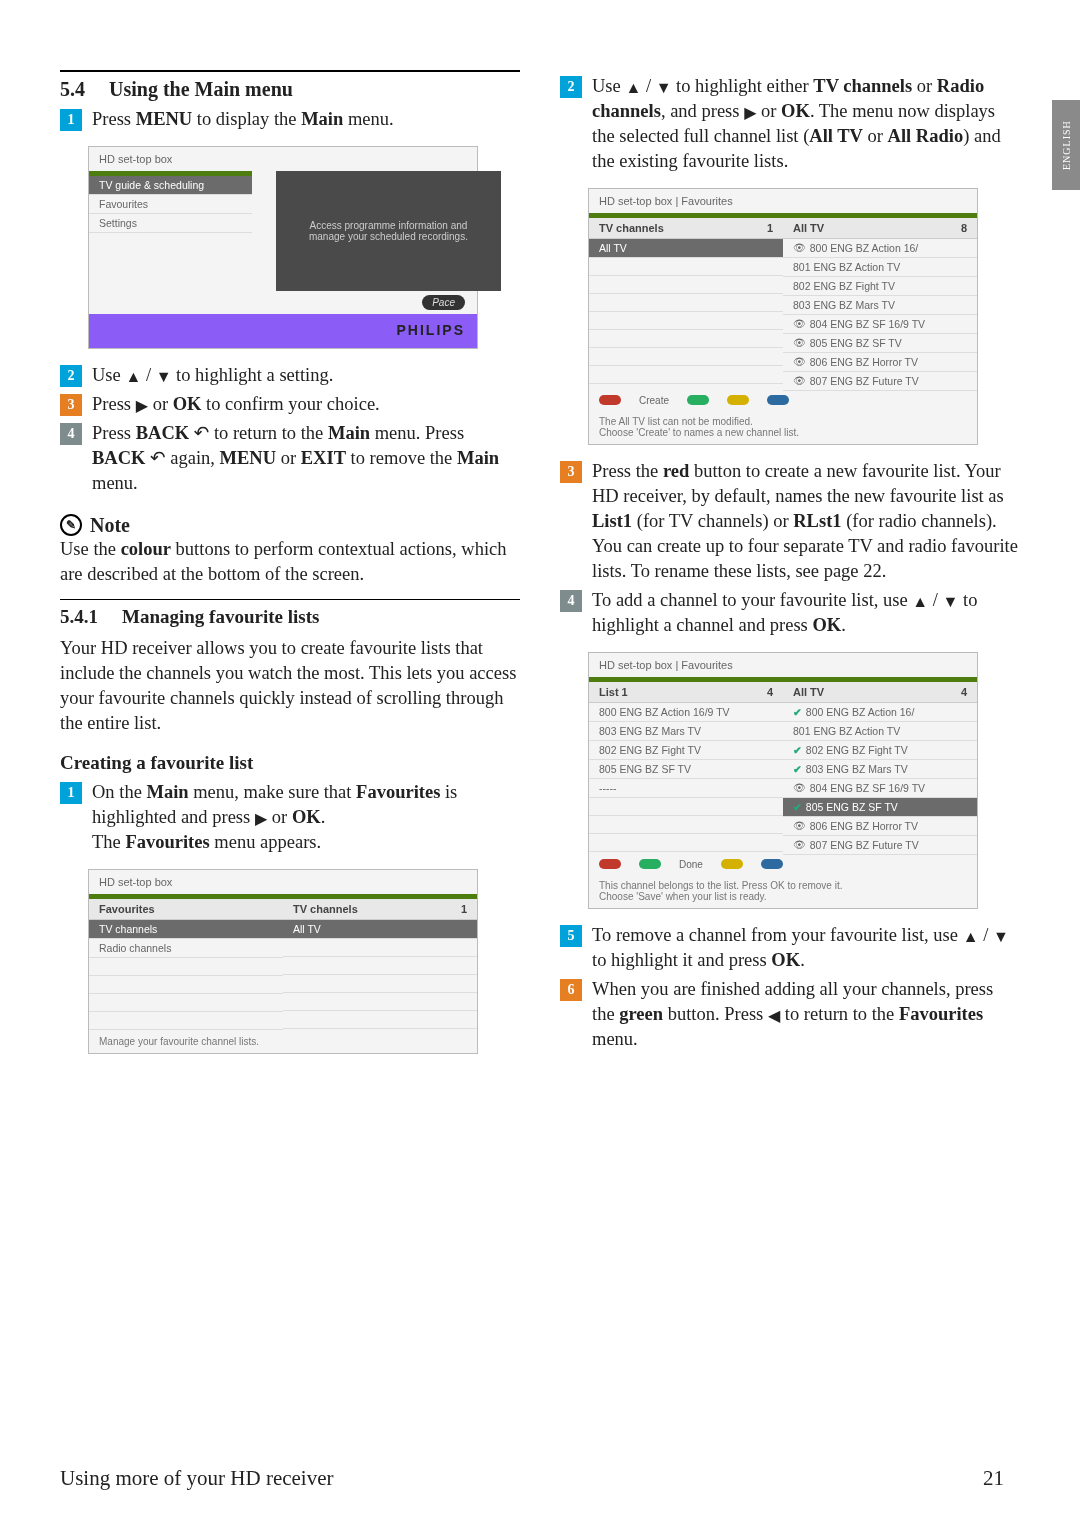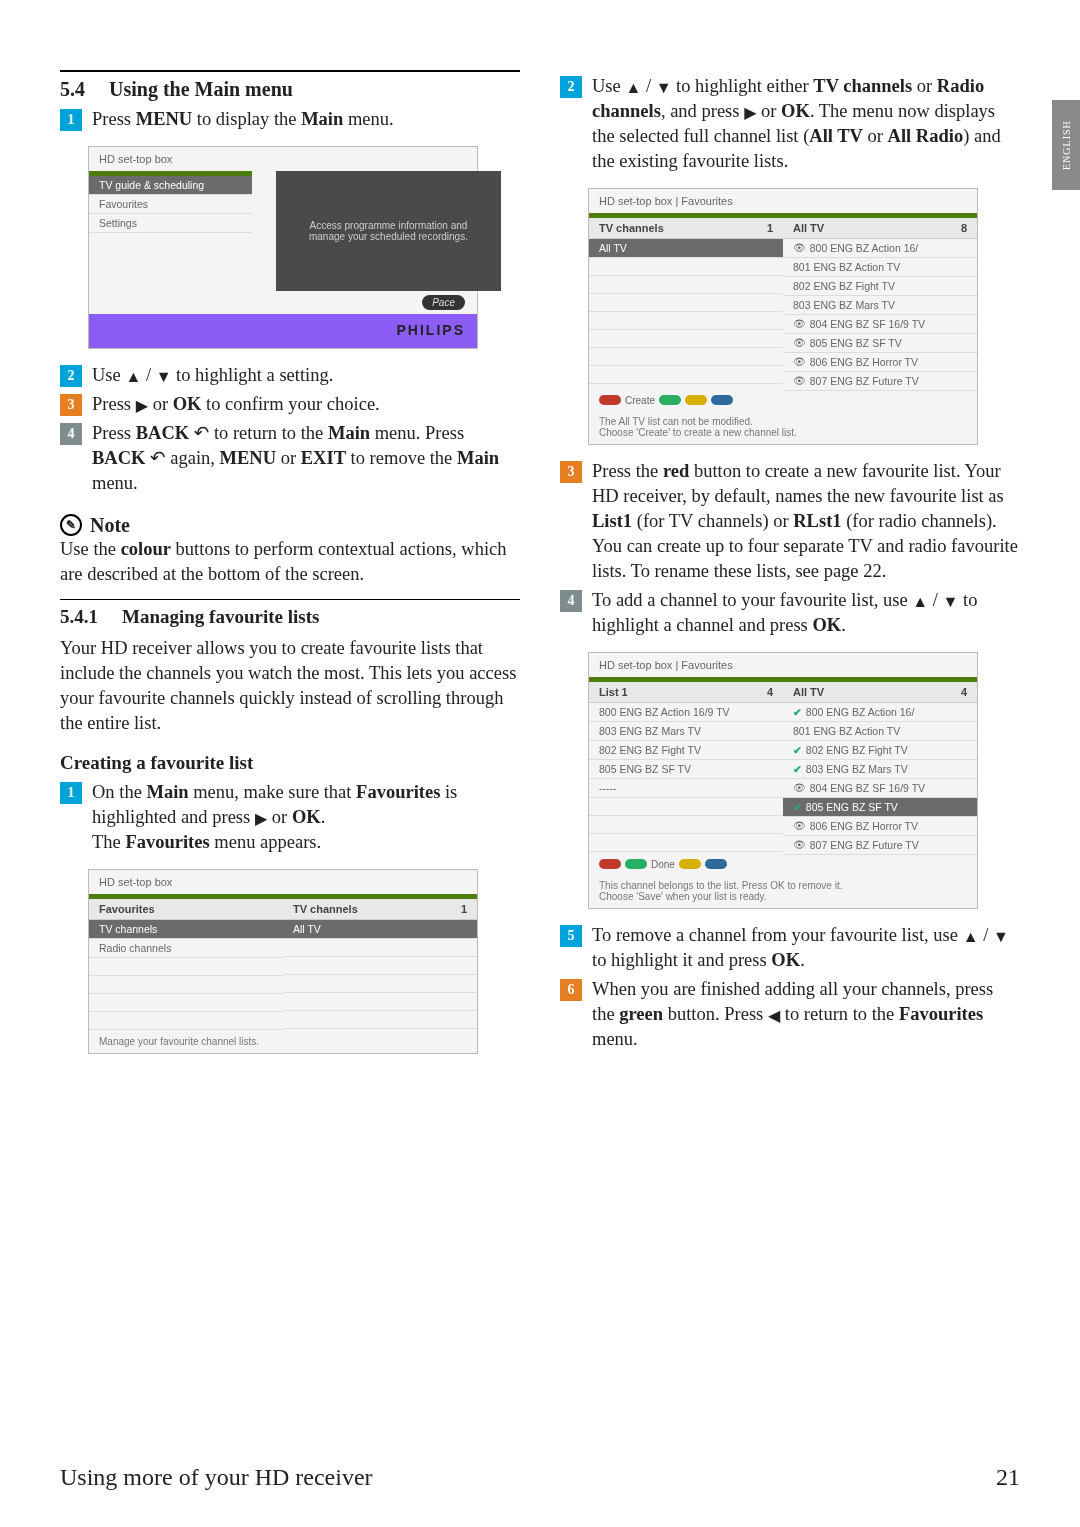--- a/index.html
+++ b/index.html
@@ -129,21 +129,21 @@
     display: inline-block;
     background: #333;
     color: #ddd;
     border-radius: 10px;
     padding: 2px 10px;
     font-style: italic;
     font-size: 10px;
   }
   .screenshot .btnrow {
     display: flex;
-    gap: 4px;
+    gap: 18px;
     padding: 4px 10px;
     align-items: center;
   }
   .pill {
     display: inline-block;
     width: 22px; height: 10px;
     border-radius: 5px;
   }
   .pill.red{background:#c0392b;} .pill.green{background:#27ae60;}
   .pill.yellow{background:#d4b000;} .pill.blue{background:#2c6aa0;}
@@ -161,24 +161,24 @@
     width: 22px; height: 22px;
     border: 2px solid #000;
     border-radius: 50%;
     display: flex; align-items: center; justify-content: center;
     font-size: 12px;
   }
   .footer {
     position: absolute;
     bottom: 36px;
     left: 60px;
-    right: 60px;
+    right: 76px;
     display: flex;
     justify-content: space-between;
-    font-size: 24px;
+    font-size: 21px;
   }
   .tick { color:#2a7; font-weight:bold; }
   .eye { font-size:10px; }
   .graybox {
     background:#4a4a4a;
     flex:0 0 58%;
     min-height:120px;
     display:flex;
     align-items:center;
     justify-content:flex-start;
@@ -355,21 +355,21 @@
             </div>
         </div>
       </div>
       <div class="btnrow">
         <span class="pill red"></span>
           <span class="pill-label">Create</span>
         <span class="pill green"></span>
         <span class="pill yellow"></span>
         <span class="pill blue"></span>
       </div>
-      <div class="hint"><span>The All TV list can not be modified.</span><br><span>Choose 'Create' to create a new channel list.</span></div>
+      <div class="hint"><span>The All TV list can not be modified.</span><br><span>Choose 'Create' to names a new channel list.</span></div>
     </div>
 
     <div class="step">
       <div class="step-badge" style="background:#e67e22">3</div>
       <div class="step-body">
         <span>Press the </span><span class="b">red</span><span> button to create a new favourite list. Your HD receiver, by default, names the new favourite list as </span><span class="b">List1</span><span> (for TV channels) or </span><span class="b">RLst1</span><span> (for radio channels). You can create up to four separate TV and radio favourite lists. To rename these lists, see page 22.</span>
       </div>
     </div>
 
     <div class="step">

